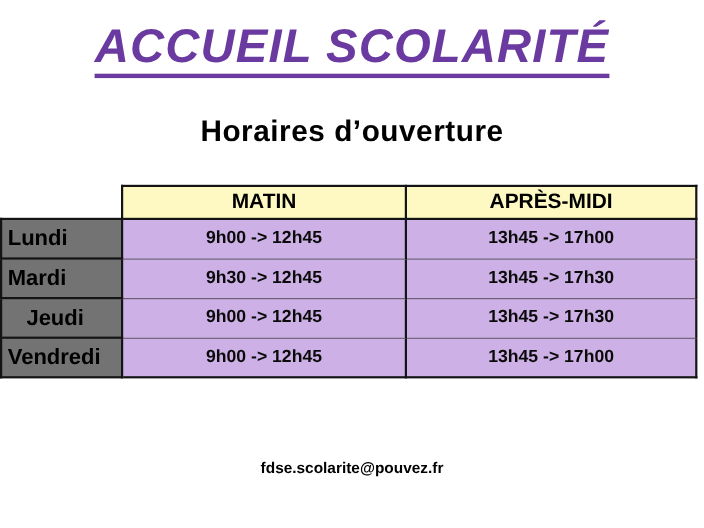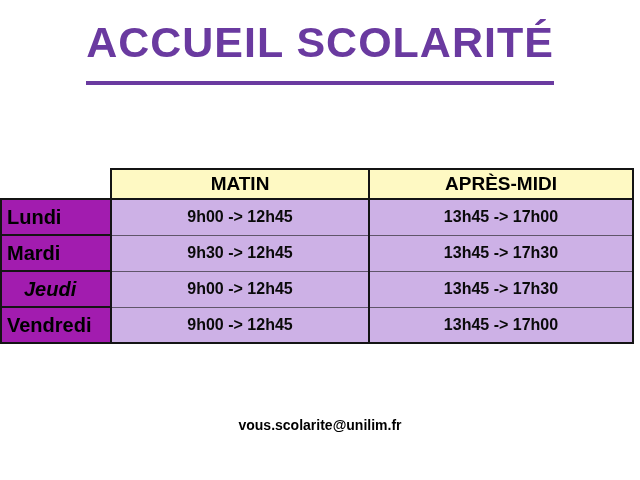--- a/index.html
+++ b/index.html
@@ -19,21 +19,22 @@
 
   .title {
     position: absolute; top: 18px; left: 0; width: 100%;
     margin: 0; text-align: center;
     font-size: 43px; font-weight: bold; letter-spacing: 1px;
     color: var(--purple);
     line-height: 1.15;
   }
   .title .underlined {
     border-bottom: 4px solid var(--purple);
-    padding-bottom: 15px;
+    padding-bottom: 1px;
+    font-style: italic;
   }
 
   .subtitle {
     position: absolute; top: 104px; left: 0; width: 100%;
     margin: 0; text-align: center;
     font-size: 27px; font-weight: bold; color: #000;
     letter-spacing: 0.5px;
   }
 
   .hours-table {
@@ -50,25 +51,25 @@
   .head-cell {
     height: 28px;
     border: 2px solid var(--ink);
     background: #fef9c3;
     font-size: 19px; font-weight: bold; color: #000;
     text-align: center; padding: 0;
   }
   .day-cell {
     height: 34px;
     border: 2px solid var(--ink);
-    background: #a21caf;
+    background: #737373;
     font-size: 20px; font-weight: bold; color: #000;
     text-align: left; padding: 0 0 0 5px;
   }
-  .day-cell.indent { padding-left: 22px; font-style: italic; }
+  .day-cell.indent { padding-left: 22px; }
   .time-cell {
     background: var(--lavender);
     border-left: 2px solid var(--ink);
     border-right: 2px solid var(--ink);
     border-top: 1px solid var(--sep);
     border-bottom: 1px solid var(--sep);
     font-size: 16px; font-weight: bold; color: #0a0a0a;
     text-align: center; padding: 0;
   }
   tbody tr:first-child .time-cell { border-top: 2px solid var(--ink); }
@@ -81,20 +82,21 @@
     line-height: 24px;
   }
 </style>
 </head>
 <body>
 
 <div class="page">
 
   <h1 class="title"><span class="underlined">ACCUEIL SCOLARITÉ</span></h1>
 
+  <h2 class="subtitle">Horaires d’ouverture</h2>
 
   <table class="hours-table">
     <colgroup>
       <col class="col-day">
         <col class="col-matin">
         <col class="col-apm">
     </colgroup>
     <thead>
       <tr>
         <td class="corner-cell"></td>
@@ -120,16 +122,16 @@
       </tr>
       <tr>
         <th class="day-cell">Vendredi</th>
         <td class="time-cell">9h00 -&gt; 12h45</td>
         <td class="time-cell">13h45 -&gt; 17h00</td>
       </tr>
     </tbody>
   </table>
 
   <div class="footer">
-    <div>vous.scolarite@unilim.fr</div>
+    <div>fdse.scolarite@pouvez.fr</div>
   </div>
 
 </div>
 
 </body></html>

